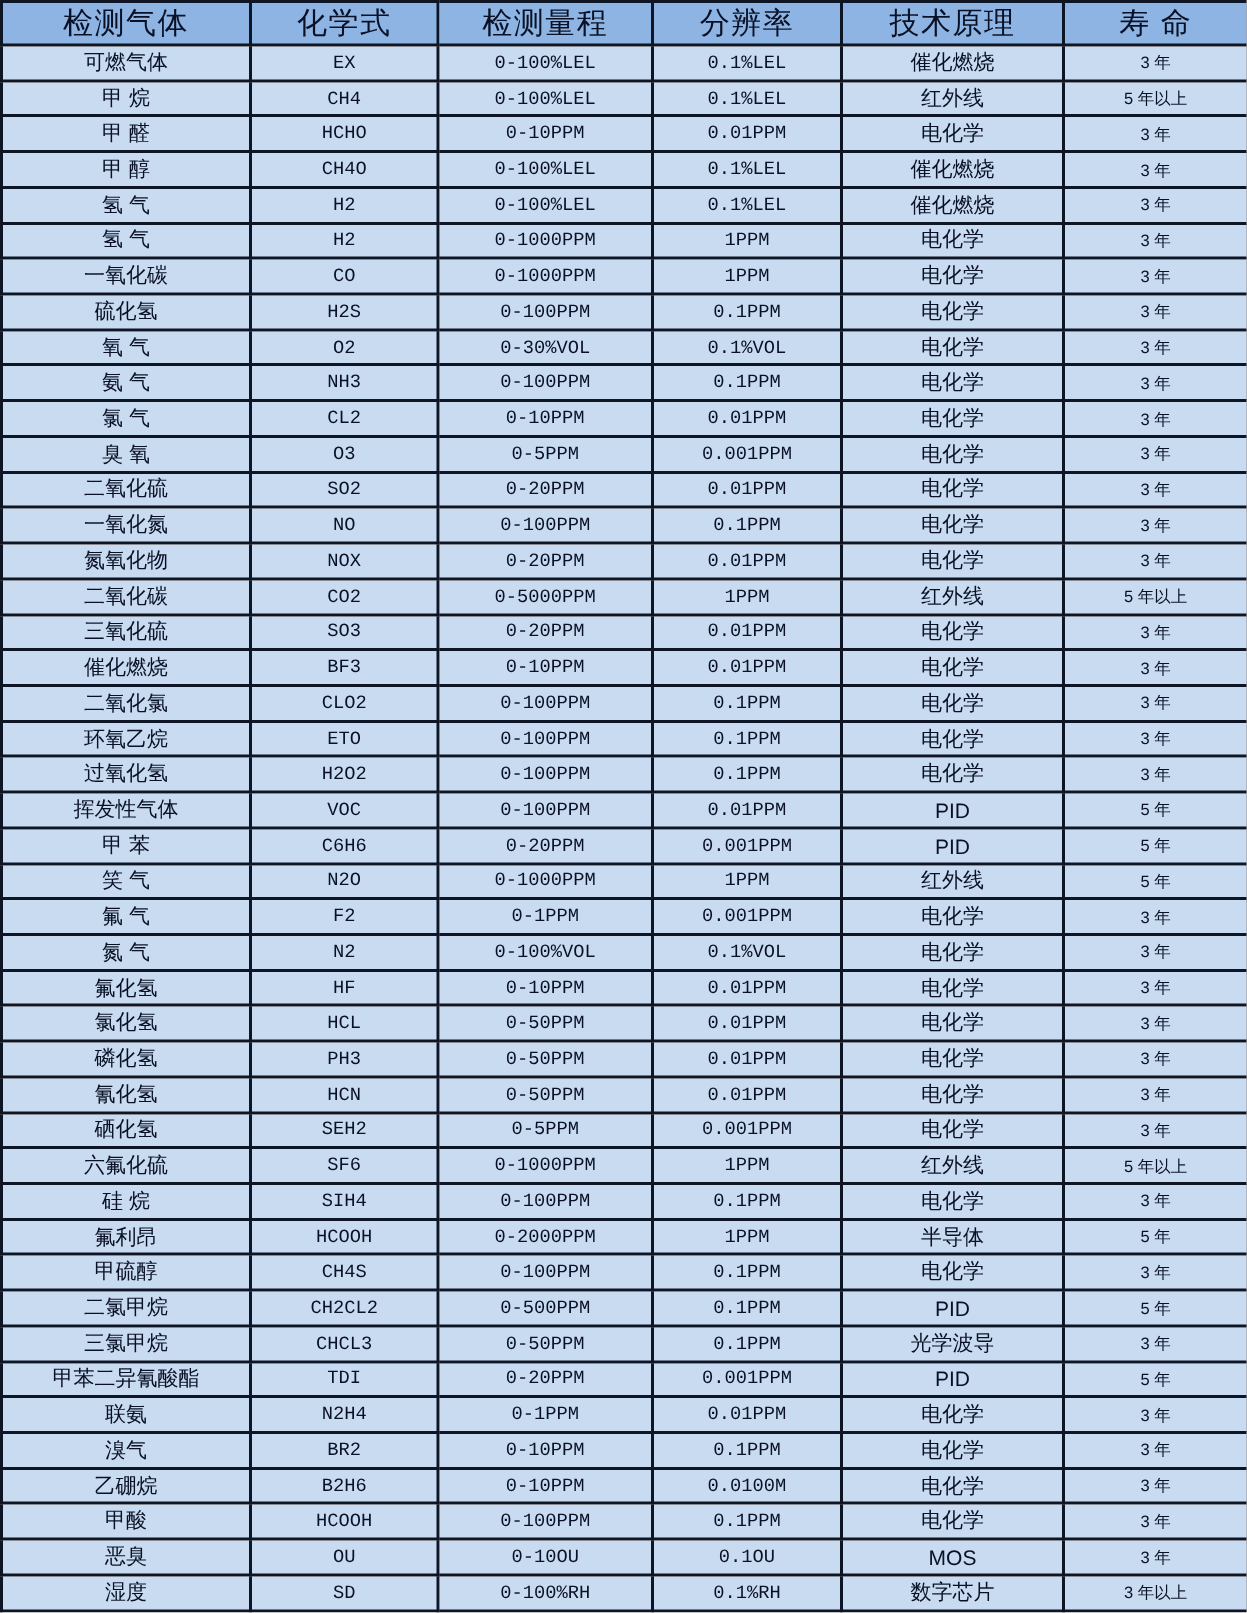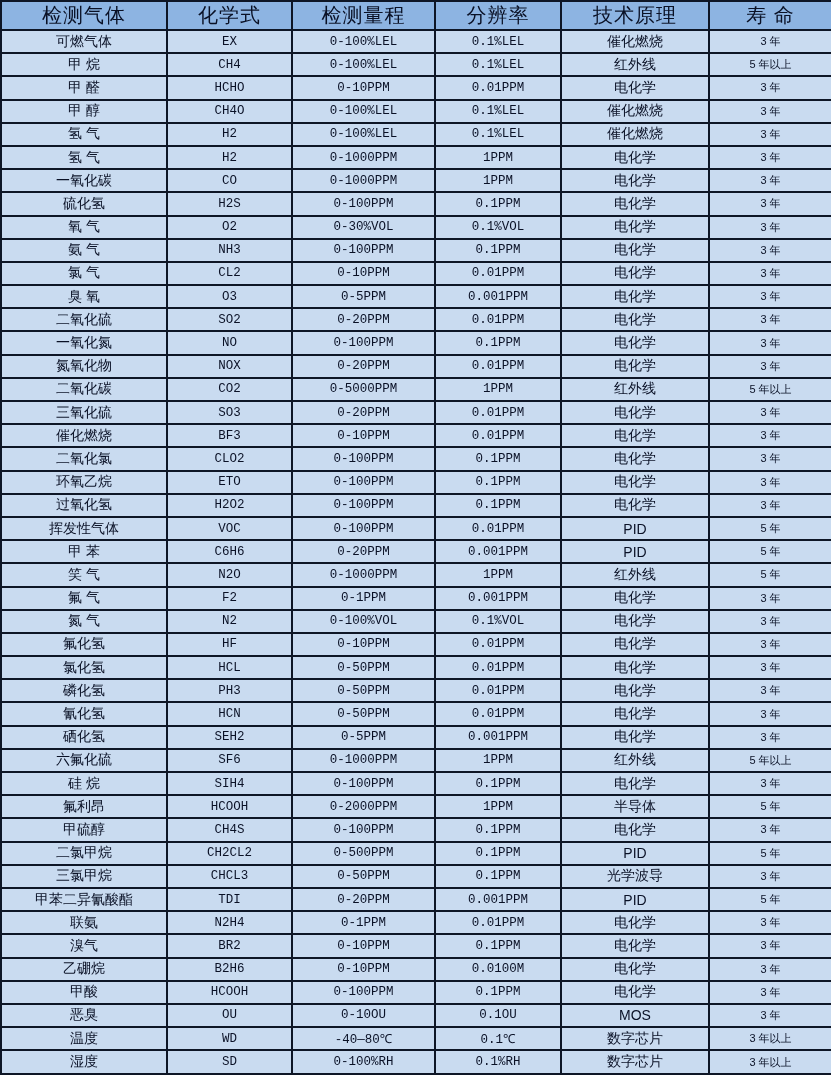--- a/index.html
+++ b/index.html
@@ -414,28 +414,20 @@
       </tr>
       <tr>
         <td>恶臭</td>
         <td class="mono">OU</td>
         <td class="mono">0-10OU</td>
         <td class="mono">0.1OU</td>
         <td>MOS</td>
         <td class="lifespan">3 年</td>
       </tr>
       <tr>
-        <td>温度</td>
-        <td class="mono">WD</td>
-        <td class="mono">-40—80℃</td>
-        <td class="mono">0.1℃</td>
-        <td>数字芯片</td>
-        <td class="lifespan">3 年以上</td>
-      </tr>
-      <tr>
         <td>湿度</td>
         <td class="mono">SD</td>
         <td class="mono">0-100%RH</td>
         <td class="mono">0.1%RH</td>
         <td>数字芯片</td>
         <td class="lifespan">3 年以上</td>
       </tr>
     </tbody>
 </table>
 

